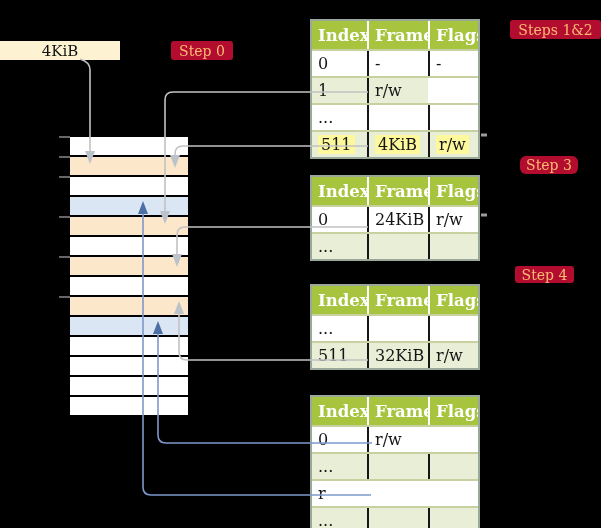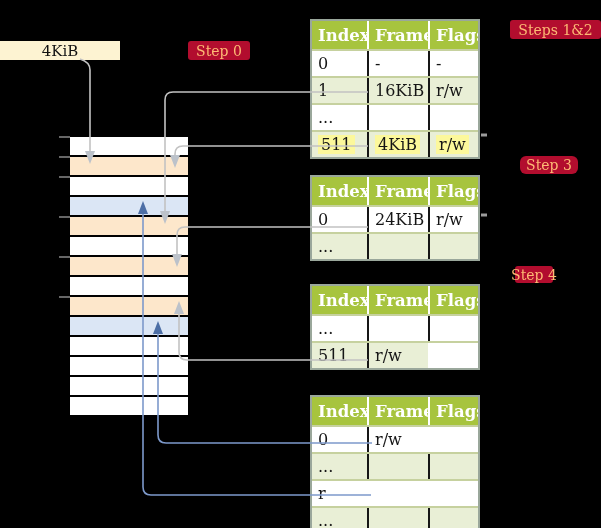--- a/index.html
+++ b/index.html
@@ -12,24 +12,24 @@
     position:absolute;left:0;top:41px;width:120px;height:19px;
     background:#fdf3d2;color:#111;font-size:15px;
     display:flex;align-items:center;justify-content:center;
   }
   
   .badge{
     position:absolute;background:#b20d2e;color:#fdba74;font-size:14px;
     display:flex;align-items:center;justify-content:center;border-radius:3px;
     white-space:nowrap;
   }
-  .badge.step0 {left:188px;top:41px;width:62px;height:19px;}
+  .badge.step0 {left:171px;top:41px;width:62px;height:19px;}
   .badge.steps12{left:510px;top:20px;width:91px;height:19px;}
   .badge.step3 {left:520px;top:156px;width:58px;height:18px;border-radius:6px;}
-  .badge.step4 {left:515px;top:266px;width:38px;height:17px;}
+  .badge.step4 {left:515px;top:266px;width:59px;height:17px;}
   
   .stack{position:absolute;left:70px;top:137px;width:118px;
     display:flex;flex-direction:column;gap:2px;}
   .stack .mrow{height:18px;flex:none;}
   
   .ptable{
     position:absolute;left:310px;width:170px;
     border:2px solid #9aa79b;background:#fff;box-sizing:border-box;
   }
   .trow{display:grid;grid-template-columns:55px 61px 50px;}
@@ -85,21 +85,20 @@
         <div class="tcell">Frame</div>
         <div class="tcell">Flags</div>
       </div>
       <div class="trow body">
         <div class="tcell">0</div>
         <div class="tcell">-</div>
         <div class="tcell">-</div>
       </div>
       <div class="trow body shade">
         <div class="tcell">1</div>
-        <div class="tcell">16KiB</div>
         <div class="tcell">r/w</div>
       </div>
       <div class="trow body">
         <div class="tcell">...</div>
         <div class="tcell"></div>
         <div class="tcell"></div>
       </div>
       <div class="trow body shade">
         <div class="tcell">
           <span class="hl">511</span>
@@ -135,20 +134,21 @@
         <div class="tcell">Frame</div>
         <div class="tcell">Flags</div>
       </div>
       <div class="trow body">
         <div class="tcell">...</div>
         <div class="tcell"></div>
         <div class="tcell"></div>
       </div>
       <div class="trow body shade">
         <div class="tcell">511</div>
+        <div class="tcell">32KiB</div>
         <div class="tcell">r/w</div>
       </div>
     </div>
   <div class="ptable" id="table-3" style="top:395px">
       <div class="trow head">
         <div class="tcell">Index</div>
         <div class="tcell">Frame</div>
         <div class="tcell">Flags</div>
       </div>
       <div class="trow body">

